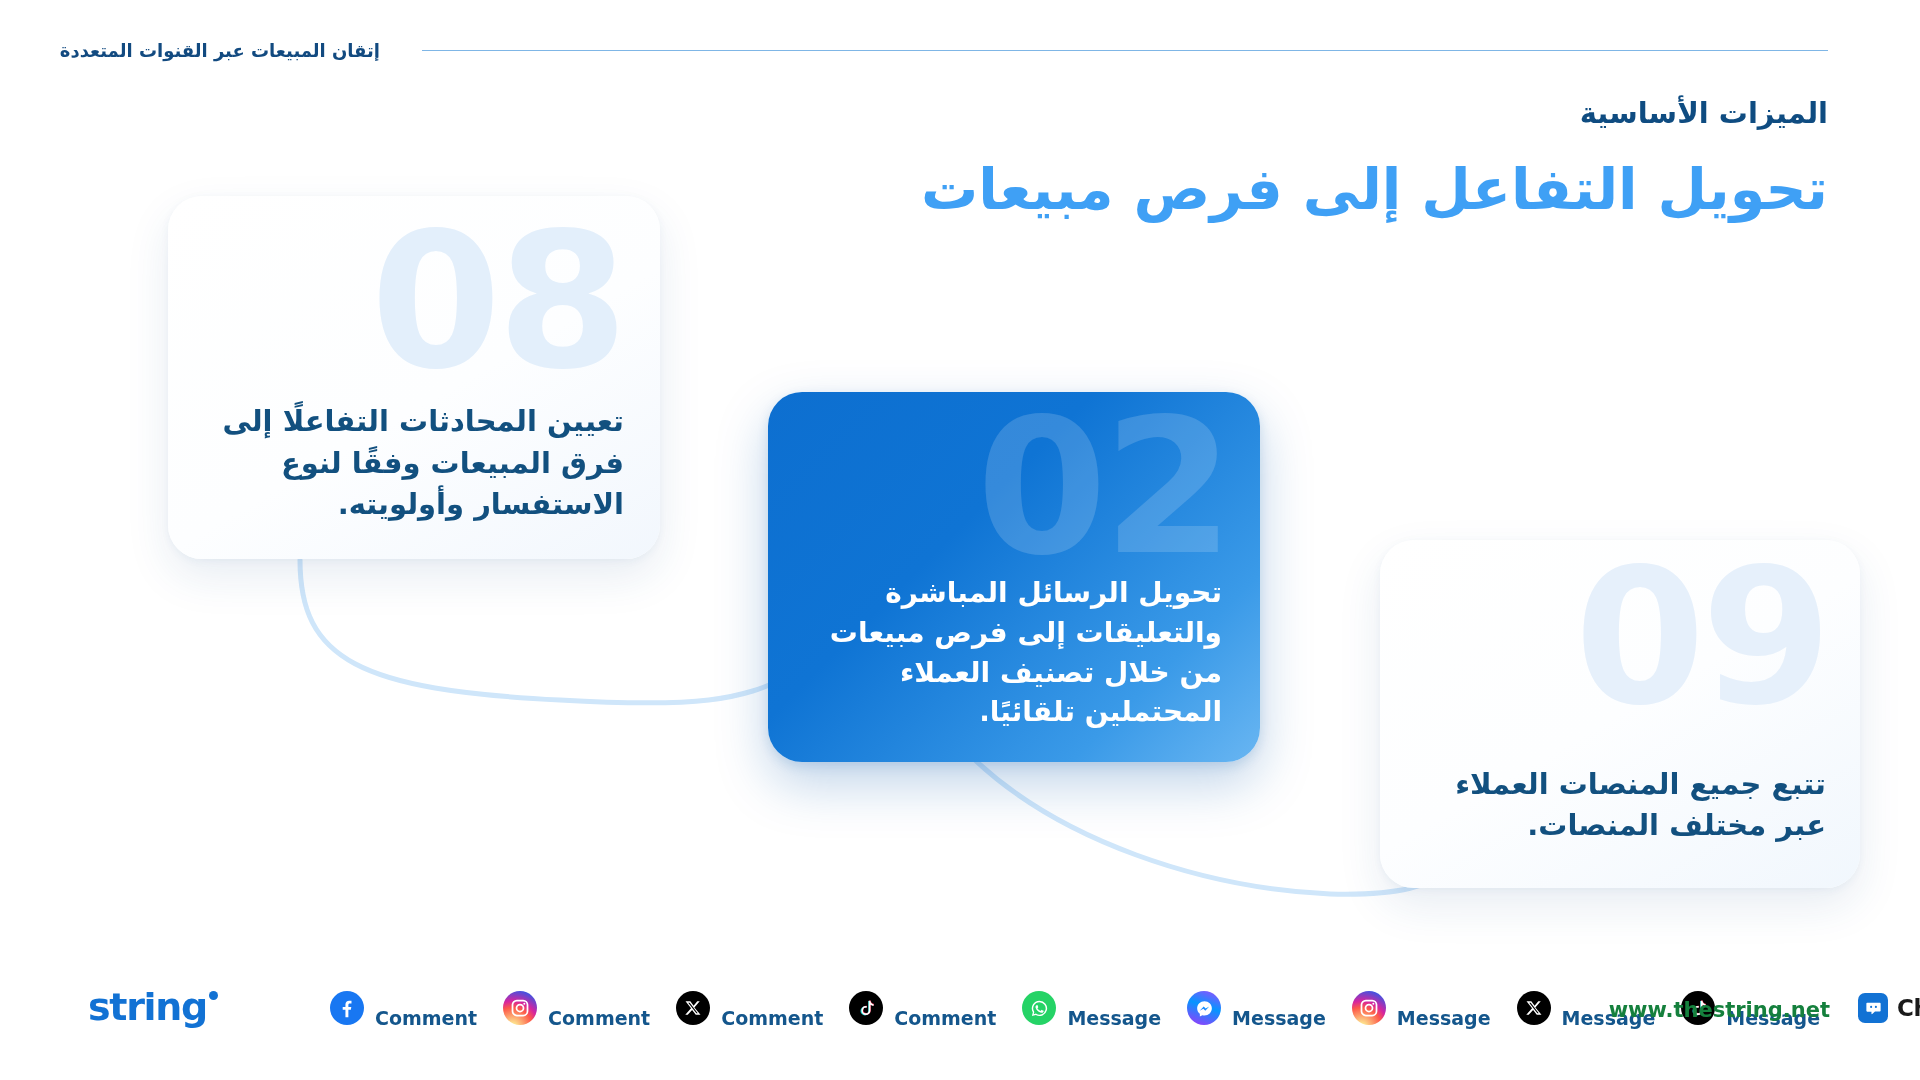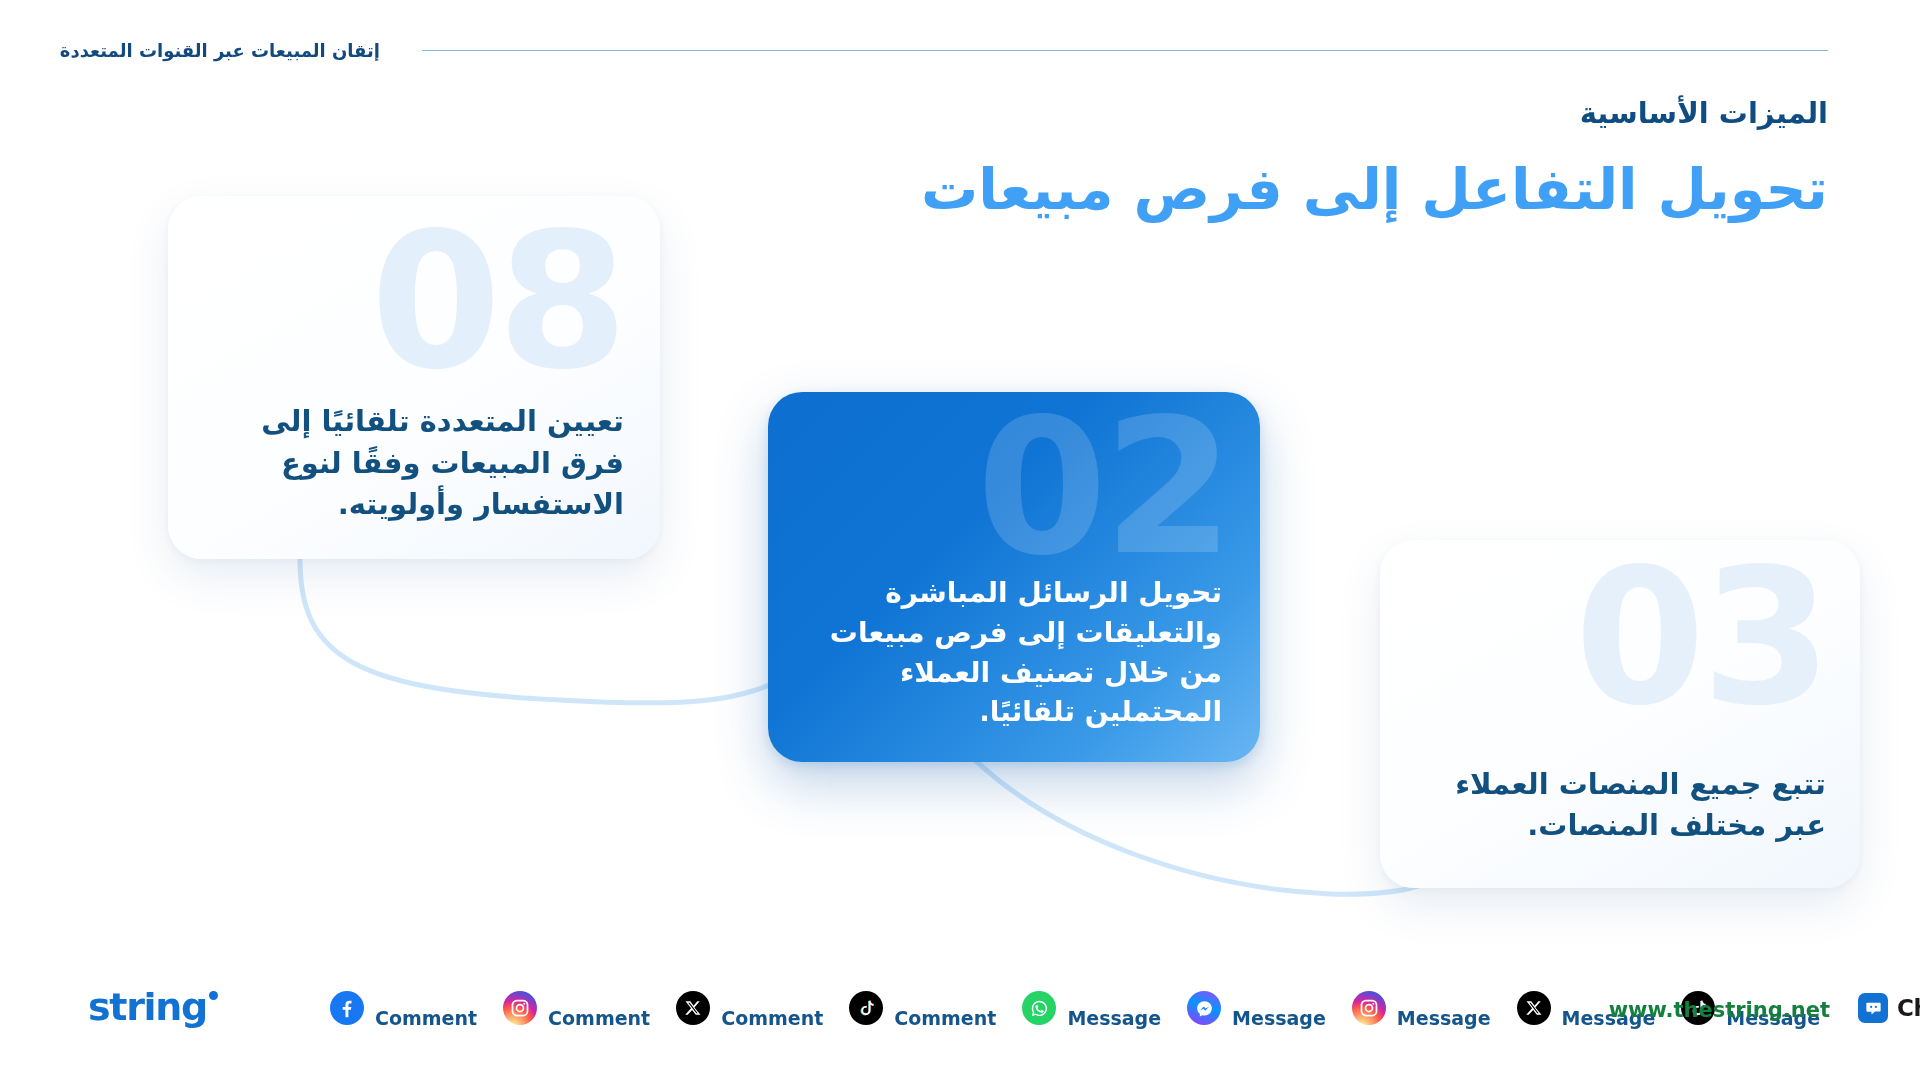--- a/index.html
+++ b/index.html
@@ -126,30 +126,30 @@
     <h1 class="headline">تحويل التفاعل إلى فرص مبيعات</h1>
   </div>
 
   <svg class="connectors" width="1920" height="1080" viewBox="0 0 1920 1080" aria-hidden="true">
     <path d="M 300 560 C 300 660, 360 690, 560 700 C 700 708, 740 700, 790 676" fill="none" stroke="#cfe6fa" stroke-width="5" stroke-linecap="round"></path>
     <path d="M 975 760 C 1060 840, 1200 888, 1330 894 C 1400 896, 1430 886, 1460 866" fill="none" stroke="#cfe6fa" stroke-width="5" stroke-linecap="round"></path>
   </svg>
 
   <div class="card card-03">
     <div class="num">08</div>
-    <div class="body">تعيين المتعددة تلقائيًا إلى فرق المبيعات وفقًا لنوع الاستفسار وأولويته.</div>
+    <div class="body">تعيين المحادثات التفاعلًا إلى فرق المبيعات وفقًا لنوع الاستفسار وأولويته.</div>
   </div>
 
   <div class="card card-02">
     <div class="num">02</div>
     <div class="body">تحويل الرسائل المباشرة والتعليقات إلى فرص مبيعات من خلال تصنيف العملاء المحتملين تلقائيًا.</div>
   </div>
 
   <div class="card card-01">
-    <div class="num">03</div>
+    <div class="num">09</div>
     <div class="body">تتبع جميع المنصات العملاء عبر مختلف المنصات.</div>
   </div>
 
   <div class="footer">
 
     <div class="logo">
       <span class="logo-text">string</span>
       <span class="logo-dot"></span>
     </div>
 

